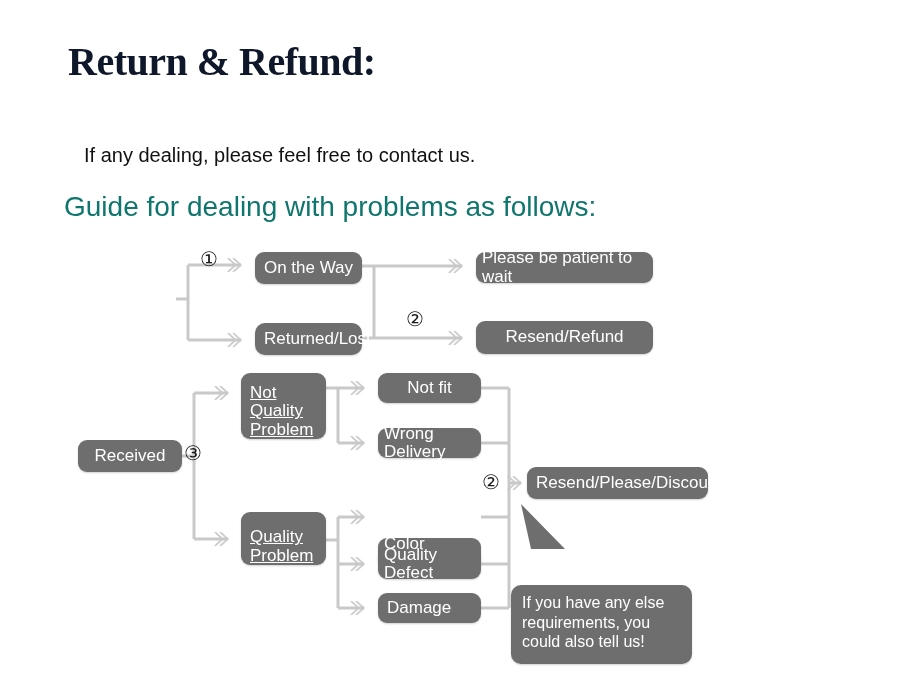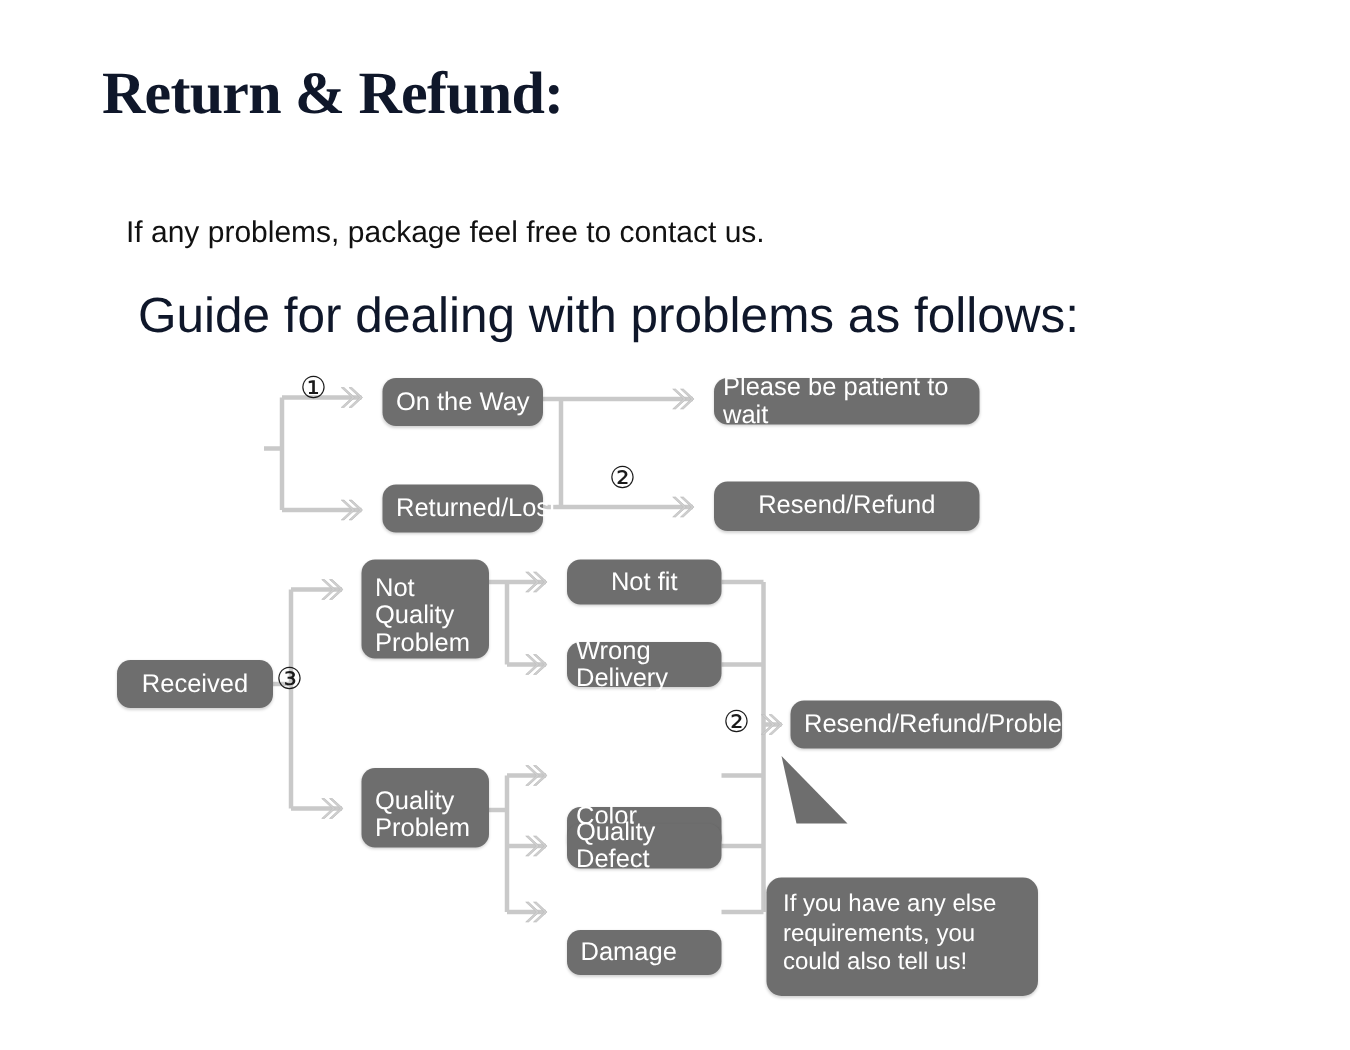--- a/index.html
+++ b/index.html
@@ -36,24 +36,23 @@
     color: #111111;
     white-space: nowrap;
   }
   #intro-1 { left: 82px; top: 108px; }
   #intro-2 { left: 84px; top: 144px; }
   #guide {
     position: absolute;
     left: 64px;
     top: 191px;
     font-family: "Liberation Sans", sans-serif;
-    font-size: 33px;
-    color: #0f172a;
+    font-size: 28px;
+    color: #0f766e;
     white-space: nowrap;
-    margin-left: 28px;
   }
 
   
   #flow {
     position: absolute;
     left: 0;
     top: 0;
     width: 900px;
     height: 700px;
   }
@@ -76,21 +75,21 @@
     font-family: "Liberation Sans", sans-serif;
     font-size: 17px;
     line-height: 1.08;
     display: flex;
     align-items: center;
     padding: 0 9px;
     white-space: pre-line;
     box-shadow: 0 1px 2px rgba(0,0,0,0.18);
   }
   .node.center { justify-content: center; padding: 0 6px; }
-  .node.tall { align-items: center; padding-top: 9px; }
+  .node.tall { align-items: flex-end; padding-top: 9px; text-decoration: underline; }
 
   
   .step {
     position: absolute;
     font-family: "Liberation Serif", serif;
     font-size: 20px;
     color: #1a1a1a;
     line-height: 1;
   }
 
@@ -120,21 +119,21 @@
     height: 60px;
     pointer-events: none;
   }
 </style>
 </head>
 <body>
 
 <div id="page">
 
   <div id="title">Return &amp; Refund:</div>
-  <div class="intro-line" id="intro-2">If any problems, package feel free to contact us.</div>
+  <div class="intro-line" id="intro-2">If any dealing, please feel free to contact us.</div>
   <div id="guide">Guide for dealing with problems as follows:</div>
 
   <div id="flow">
 
     <svg id="wires" viewBox="0 0 900 700" preserveAspectRatio="none" aria-hidden="true">
       <defs>
 
         <marker id="chev" markerWidth="16" markerHeight="16" refX="14.5" refY="8" orient="auto" markerUnits="userSpaceOnUse">
           <path d="M1,1.4 L8.1,8 L1,14.6 L2.9,14.6 L10,8 L2.9,1.4 Z" fill="#cfcfcf" stroke="#bdbdbd" stroke-width="0.5"></path>
           <path d="M6.2,1.4 L13.3,8 L6.2,14.6 L8.1,14.6 L15.2,8 L8.1,1.4 Z" fill="#cfcfcf" stroke="#bdbdbd" stroke-width="0.5"></path>
@@ -184,21 +183,21 @@
         <path d="M509,388 L509,608"></path>
         <path d="M509,483 L521,483" marker-end="url(#chev)"></path>
       </g>
     </svg>
 
 
     <div class="node center" style="left:255px; top:252px; width:107px; height:32px;">
       <span>On the Way</span>
     </div>
 
-    <div class="node" style="left:255px; top:323px; width:107px; height:32px;">
+    <div class="node" style="left:255px; top:323px; width:107px; height:32px;border-radius:10px;">
       <span>Returned/Lost</span>
     </div>
 
     <div class="node center" style="left:476px; top:252px; width:177px; height:31px;">
       <span>Please be patient to wait</span>
     </div>
 
     <div class="node" style="left:476px; top:321px; width:177px; height:33px;justify-content:center;">
       <span>Resend/Refund</span>
     </div>
@@ -227,26 +226,26 @@
     </div>
 
     <div class="node center" style="left:378px; top:502px; width:103px; height:30px;margin-top:36px;">
       <span>Color Difference</span>
     </div>
 
     <div class="node center" style="left:378px; top:549px; width:103px; height:30px;">
       <span>Quality Defect</span>
     </div>
 
-    <div class="node" style="left:378px; top:620px; width:103px; height:30px;">
+    <div class="node" style="left:378px; top:593px; width:103px; height:30px;">
       <span>Damage</span>
     </div>
 
     <div class="node" style="left:527px; top:467px; width:181px; height:32px;">
-      <span>Resend/Refund/Problem</span>
+      <span>Resend/Please/Discount</span>
     </div>
 
     <div class="step" style="left:200px; top:249px;">①</div>
     <div class="step" style="left:406px; top:309px;">②</div>
     <div class="step" style="left:184px; top:443px;">③</div>
     <div class="step" style="left:482px; top:472px;">②</div>
 
     <svg id="callout-tail" viewBox="0 0 70 60" aria-hidden="true">
       <path d="M2,7 L46,52 L12,52 Z" fill="#6e6e6e"></path>
     </svg>

